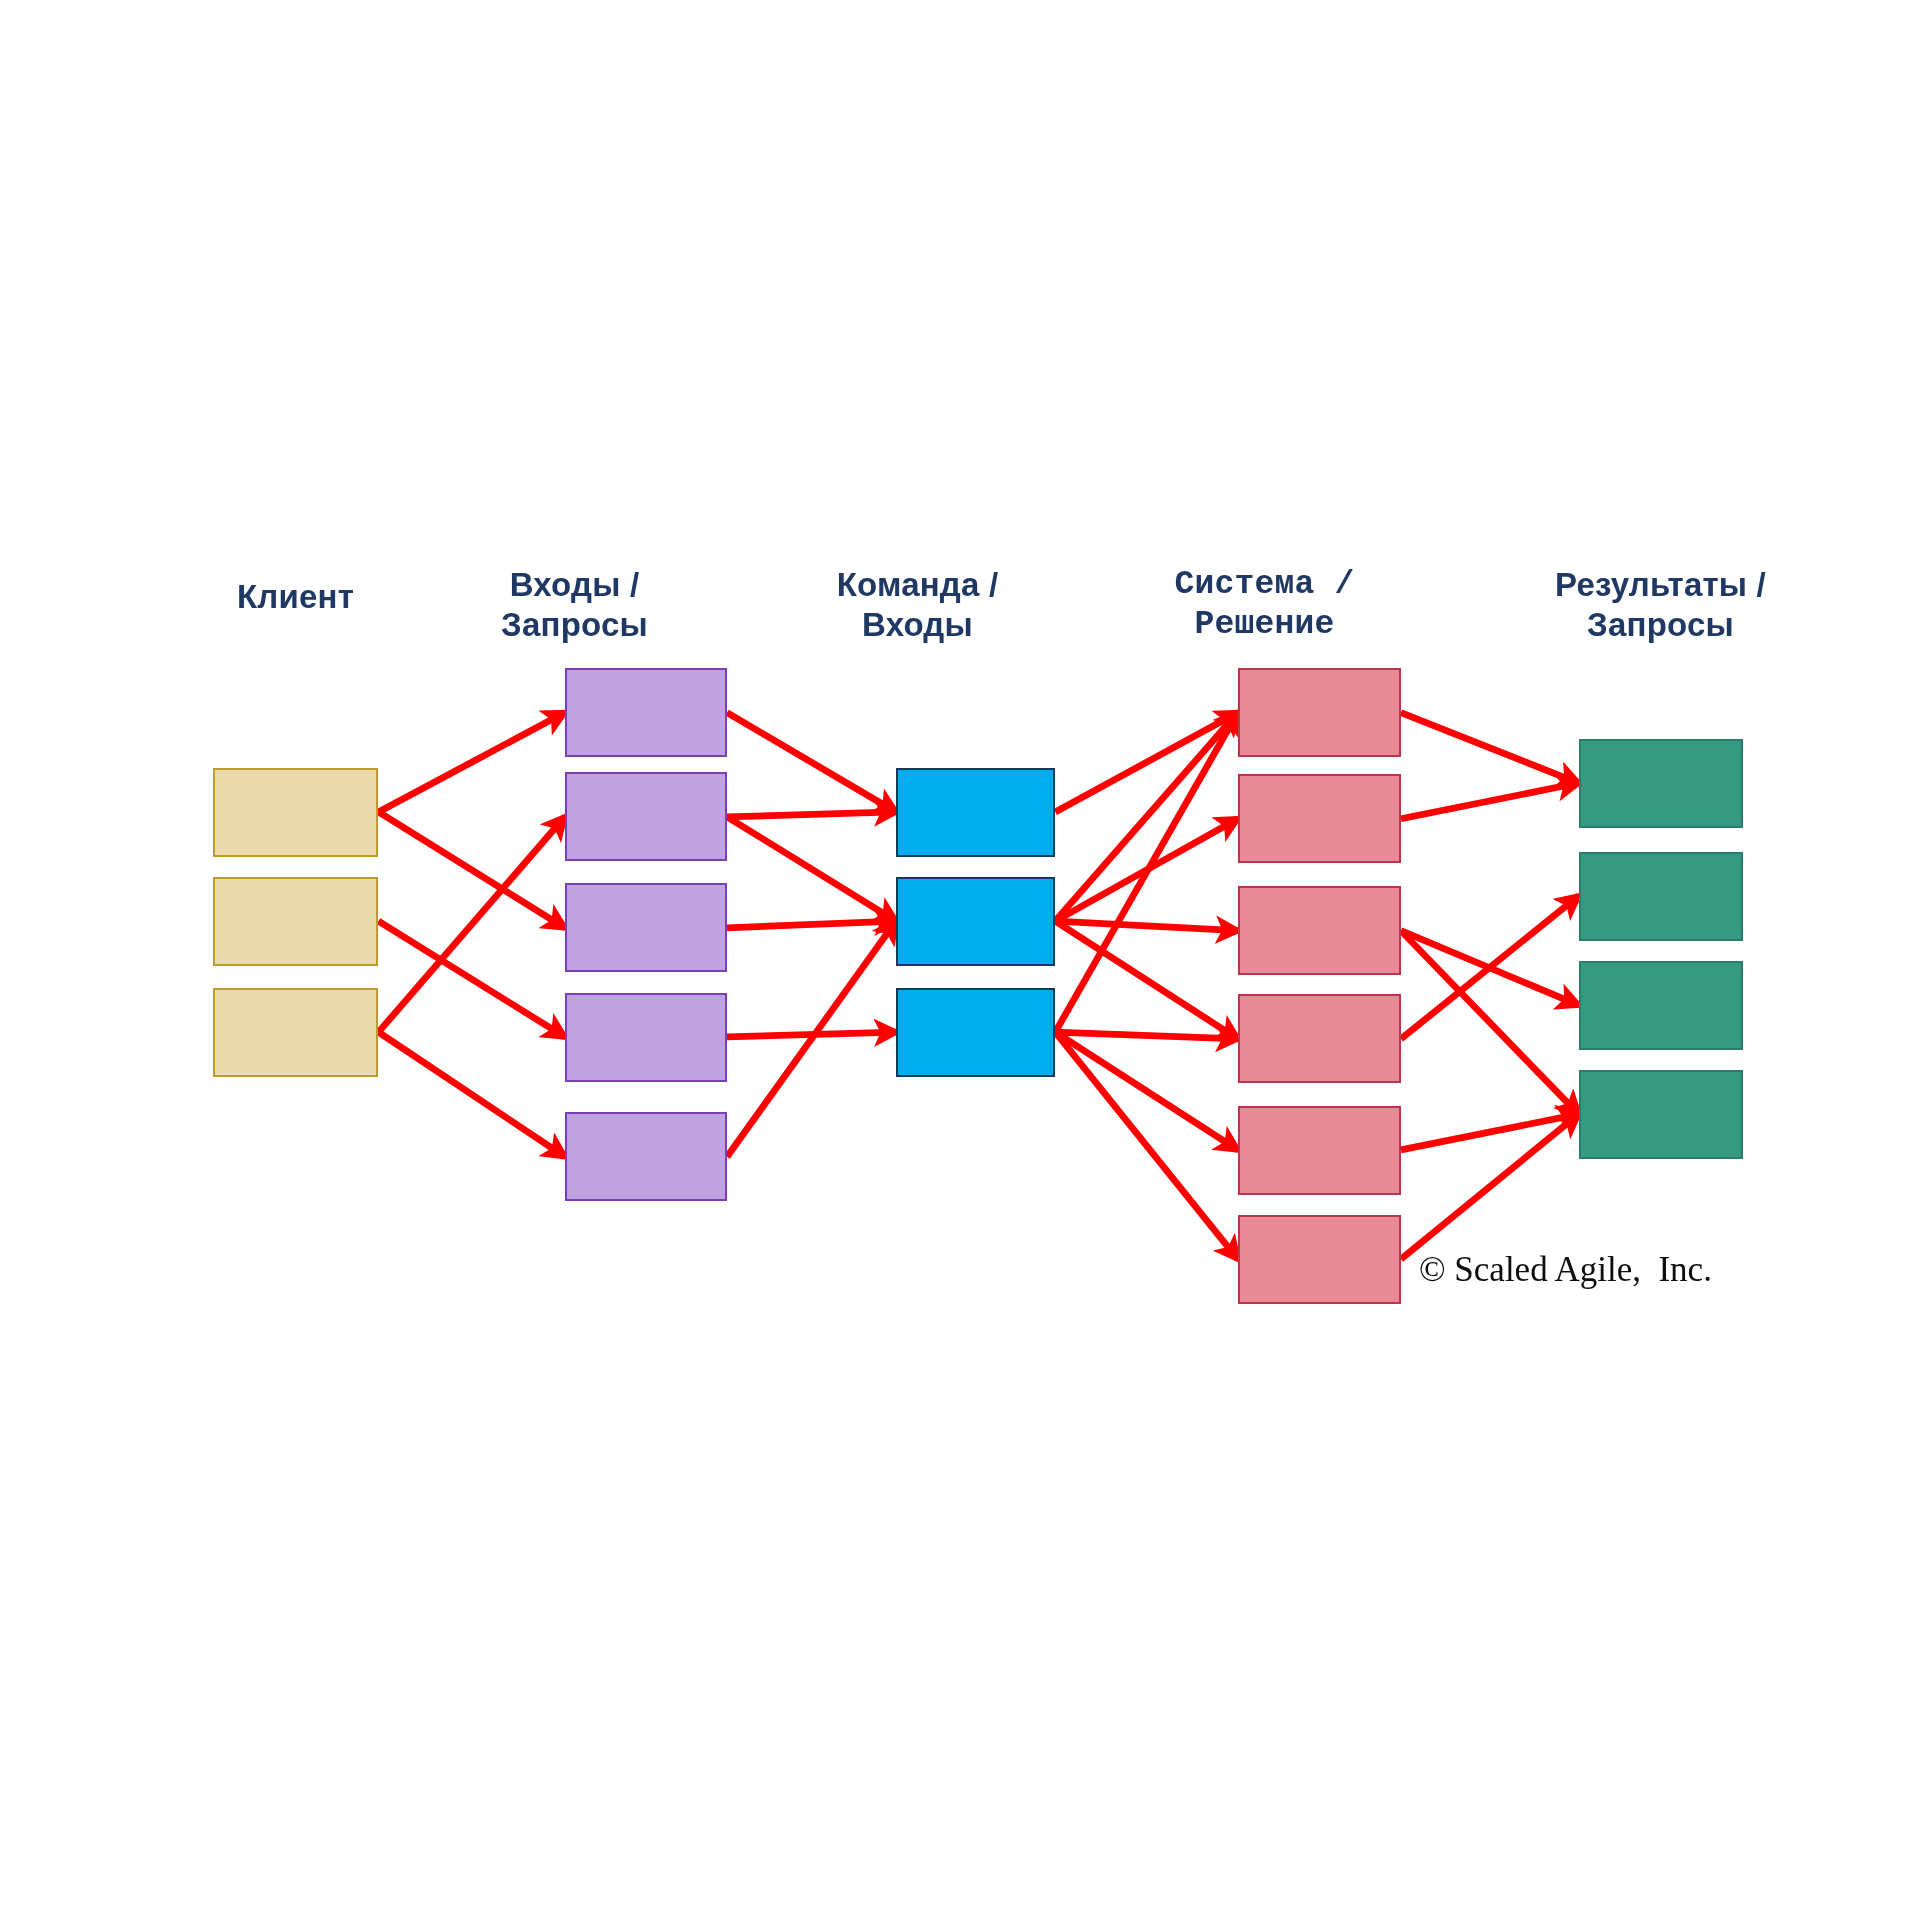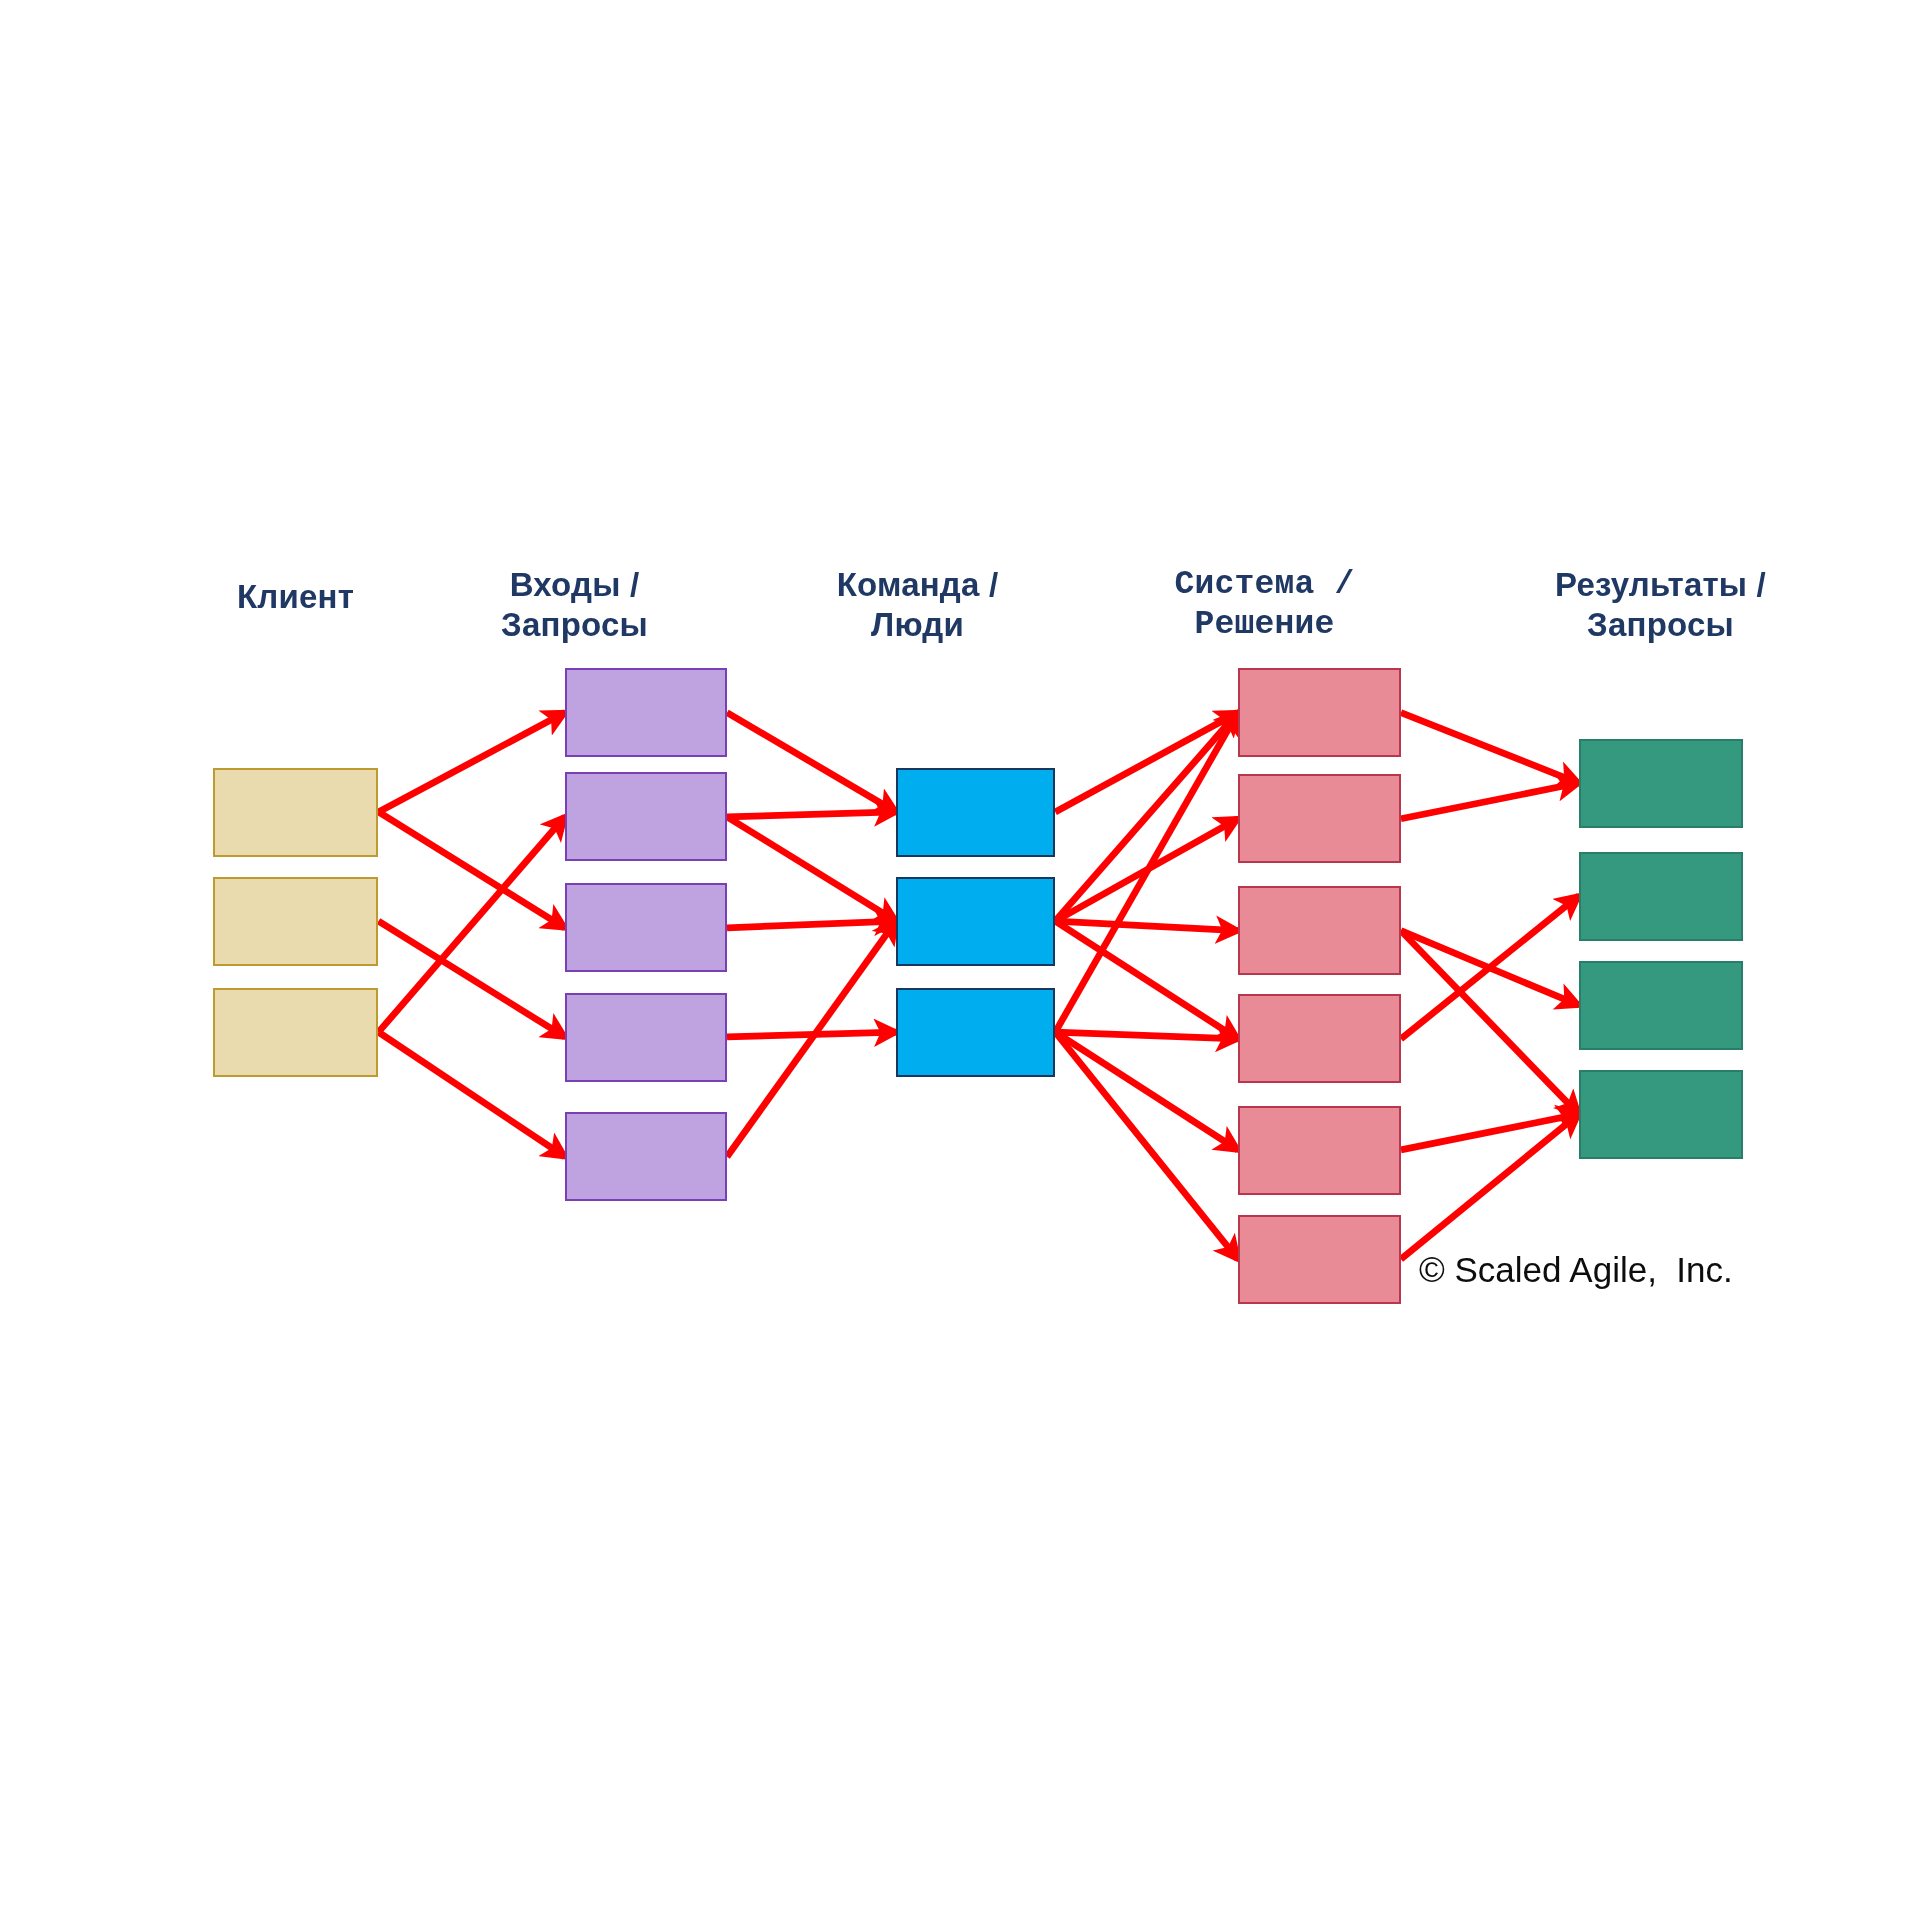--- a/index.html
+++ b/index.html
@@ -12,21 +12,21 @@
   }
   .node{position:absolute;box-sizing:border-box;}
   .n-client {background:#EADBAE;border:2.9px solid #BF9A30;}
   .n-input  {background:#BFA3E0;border:2.9px solid #7A3FB5;}
   .n-team   {background:#00AEEF;border:2.9px solid #17375E;}
   .n-system {background:#E98A97;border:2.9px solid #B8374E;}
   .n-result {background:#34997E;border:2.9px solid #2A7E69;}
   #wires{position:absolute;left:0;top:0;width:1931px;height:1931px;pointer-events:none;}
   .copyright{
     position:absolute;color:#0D0D0D;font-size:35px;
-    font-family:Liberation Sans, sans-serif;white-space:pre;
+    font-family:Liberation Serif, serif;white-space:pre;
   }
 </style>
 </head>
 <body>
 
 <div id="stage">
 
   <svg id="wires" viewBox="0 0 2000 2000" xmlns="http://www.w3.org/2000/svg">
       <defs>
         <marker id="arrowhead" markerWidth="4.2" markerHeight="4.2" refX="3.3" refY="2.1" orient="auto" markerUnits="strokeWidth">
@@ -83,21 +83,21 @@
       <div class="node n-result" style="left: 1579px; top: 739px; width: 164px; height: 89px;"></div>
       <div class="node n-result" style="left: 1579px; top: 852px; width: 164px; height: 89px;"></div>
       <div class="node n-result" style="left: 1579px; top: 961px; width: 164px; height: 89px;"></div>
       <div class="node n-result" style="left: 1579px; top: 1070px; width: 164px; height: 89px;"></div>
     </div>
   <div id="titles-layer">
       <div class="col-title" style="left: 170px; top: 577px; width: 251px;">Клиент</div>
       <div class="col-title" style="left: 449px; top: 565px; width: 251px;">Входы /
 Запросы</div>
       <div class="col-title" style="left: 792px; top: 565px; width: 251px;">Команда /
-Люди</div>
+Входы</div>
       <div class="col-title" style="left: 1139px; top: 565px; width: 251px; font-family: Liberation Mono, monospace;">Система /
 Решение</div>
       <div class="col-title" style="left: 1506px; top: 565px; width: 309px;">Результаты /
 Запросы</div>
     </div>
 
   <div class="copyright" style="left: 1419px; top: 1250px;">© Scaled Agile,  Inc.</div>
 
 </div>
 

